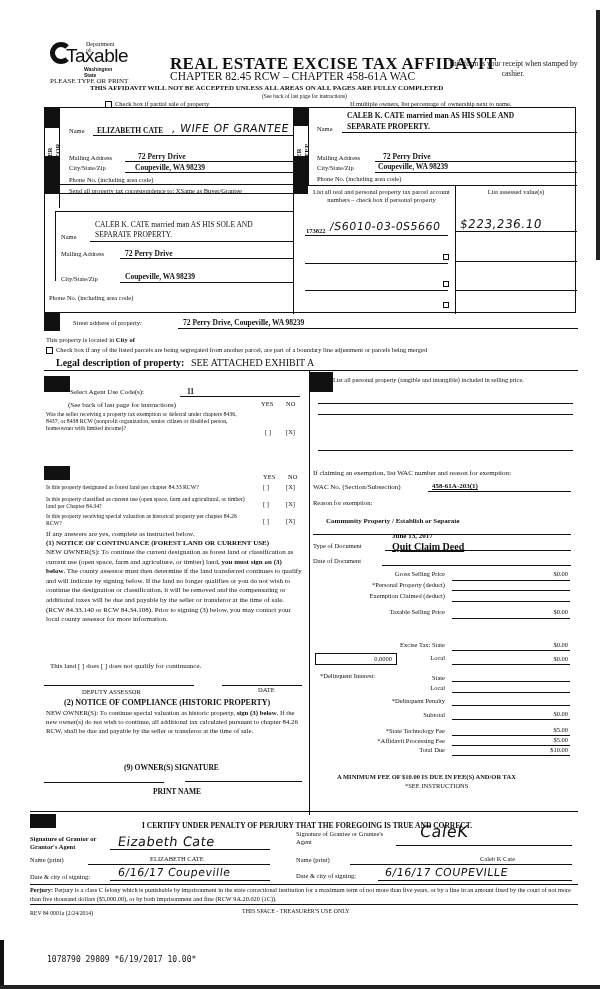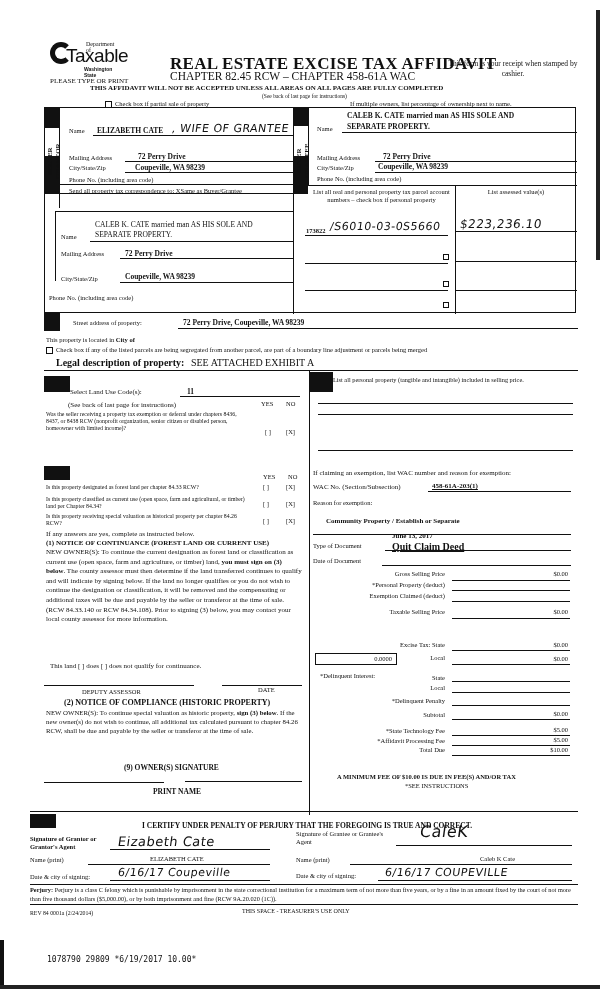--- a/index.html
+++ b/index.html
@@ -154,21 +154,21 @@
   <span class="cb"></span><span>Check box if any of the listed parcels are being segregated from another parcel, are part of a boundary line adjustment or parcels being merged</span>
 </div>
 <div class="abs" style="left:46px;top:357px;font-size:10px;padding-left:10px;">
   <b>Legal description of property:</b>
   <span style="margin-left:4px;">SEE ATTACHED EXHIBIT A</span>
 </div>
 <div class="hline" style="left:44px;top:370px;width:534px;"></div>
 
 <div class="vline" style="left:309px;top:370px;height:445px;"></div>
 <div class="blk" style="left:44px;top:376px;width:26px;height:16px;"></div>
-<div class="lbl" style="left:70px;top:388px;font-size:7px;">Select Land Use Code(s):</div>
+<div class="lbl" style="left:70px;top:388px;font-size:7px;">Select Agent Use Code(s):</div>
 <div class="uline" style="left:180px;top:396px;width:120px;"></div>
 <div class="val" style="left:187px;top:387px;">11</div>
 <div class="lbl" style="left:68px;top:401px;font-size:7px;">(See back of last page for instructions)</div>
 <div class="lbl" style="left:261px;top:400px;">YES</div>
 <div class="lbl" style="left:286px;top:400px;">NO</div>
 <div class="lbl" style="left:46px;top:411px;width:200px;font-size:5.8px;line-height:7px;">Was the seller receiving a property tax exemption or deferral under chapters 8436, 8437, or 8438 RCW (nonprofit organization, senior citizen or disabled person, homeowner with limited income)?</div>
 <div class="bracket" style="left:265px;top:428px;">[  ]</div>
 <div class="bracket" style="left:286px;top:428px;">[X]</div>
 
 <div class="blk" style="left:44px;top:466px;width:26px;height:14px;"></div>

